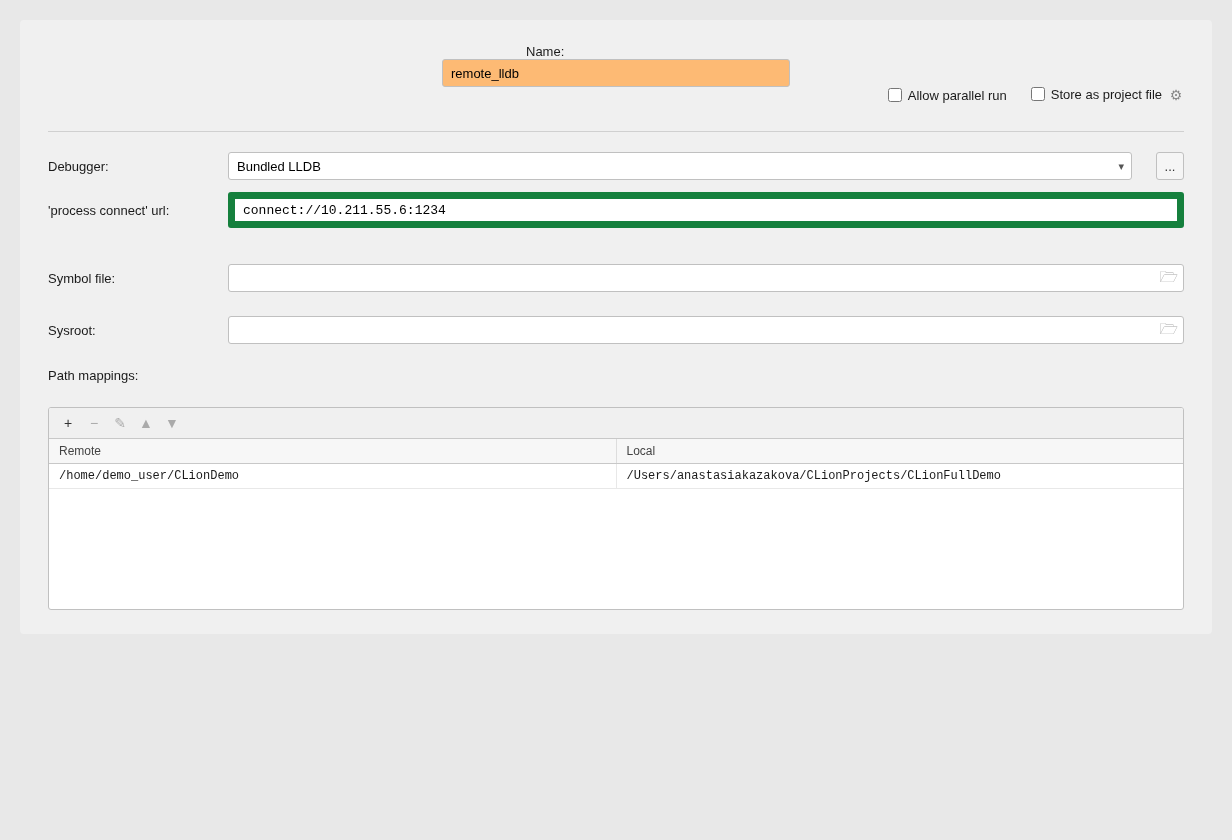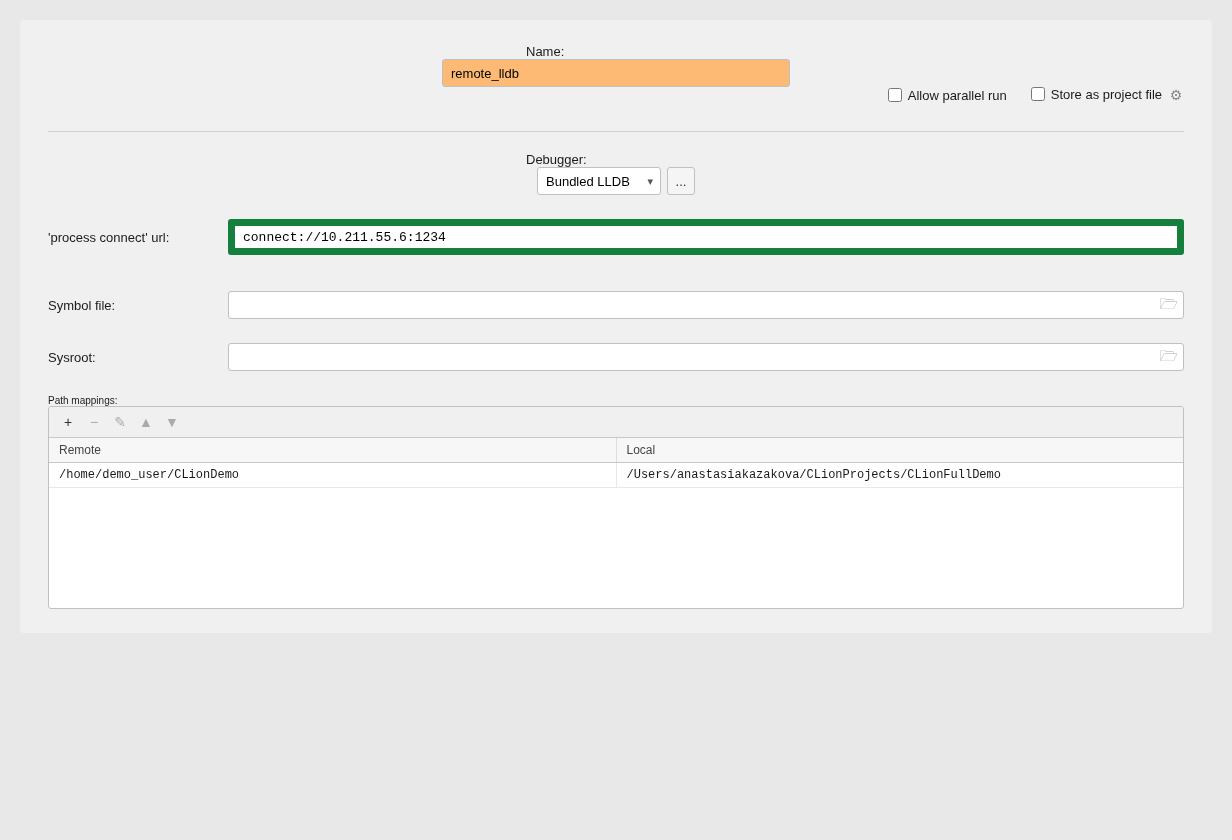--- a/index.html
+++ b/index.html
@@ -88,28 +88,27 @@
       height: 16px;
       display: inline-flex;
       align-items: center;
       justify-content: center;
       color: #888;
       font-size: 14px;
       cursor: pointer;
     }
 
     .debugger-row {
-      margin-bottom: 24px;
-      flex-direction: column;
+      margin-bottom: 12px;
     }
 
     .debugger-select-wrapper {
       display: flex;
       align-items: center;
-      gap: 6px;
+      gap: 24px;
       flex: 1;
     }
 
     .select-container {
       position: relative;
       flex: 1;
     }
 
     .select-container select {
       width: 100%;
@@ -192,23 +191,23 @@
       font-size: 15px;
       cursor: pointer;
       pointer-events: none;
     }
 
     .path-mappings-section {
       margin-top: 4px;
     }
 
     .path-mappings-label {
-      font-size: 10px;
-      color: #1a1a1a;
-      margin-bottom: 0;
+      font-size: 13px;
+      color: #1a1a1a;
+      margin-bottom: 24px;
     }
 
     .path-mappings-container {
       border: 1px solid #c0c0c0;
       border-radius: 3px;
       background: #fff;
       overflow: hidden;
     }
 
     .toolbar-row {

